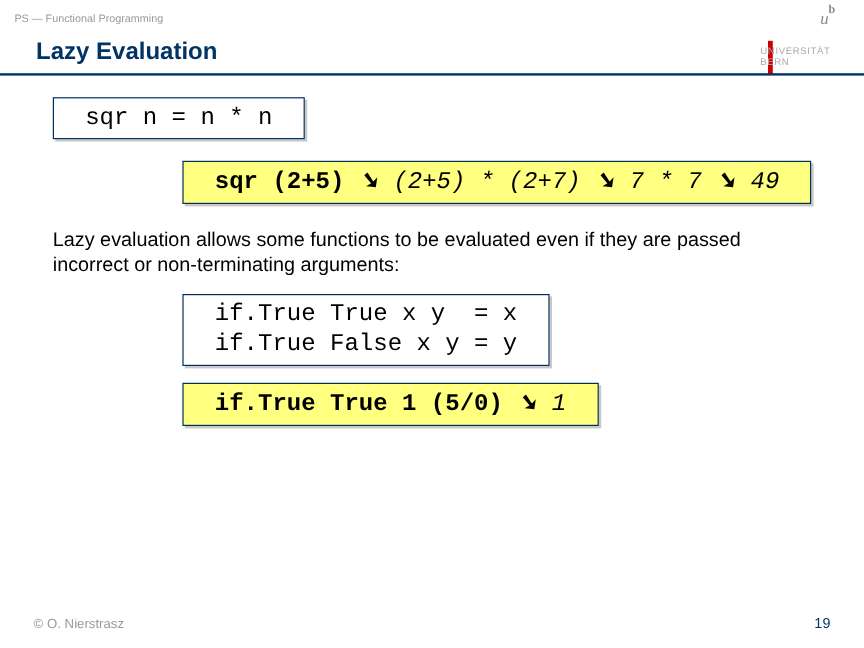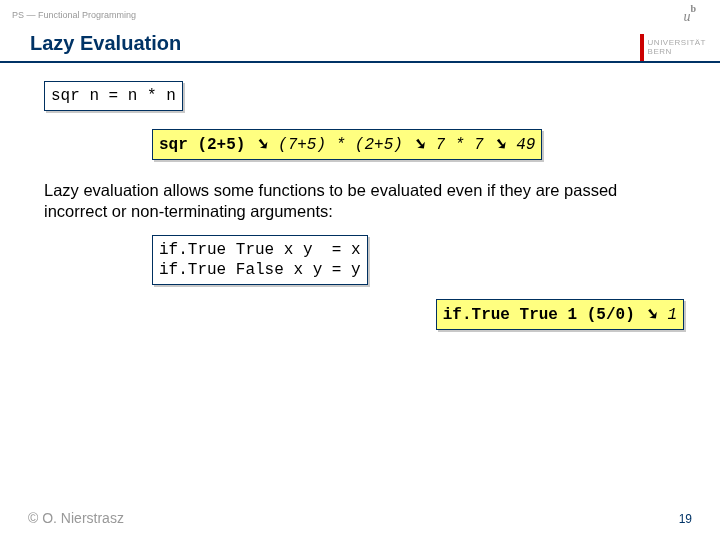--- a/index.html
+++ b/index.html
@@ -36,21 +36,21 @@
     width: 4px;
     height: 28px;
     background: #cc0000;
     position: absolute;
     top: 34px;
     right: 76px;
   }
   .logo-uni {
     position: absolute;
     top: 38px;
-    right: 14px;
+    right: 28px;
     font-size: 8px;
     color: #aaa;
     letter-spacing: 0.5px;
   }
   .title-band {
     margin-top: 10px;
     position: relative;
   }
   .title {
     font-size: 20px;
@@ -72,46 +72,46 @@
   .para1 { margin-bottom: 2px; }
   .inline-code-row {
     display: flex;
     align-items: flex-start;
   }
   .so { width: 108px; flex: 0 0 108px; }
   .codebox {
     display: inline-block;
     border: 1.5px solid #003060;
     background: #fff;
-    padding: 4px 6px;
+    padding: 4px 26px;
     font-family: "Courier New", monospace;
-    font-size: 16px;
+    font-size: 20px;
     box-shadow: 2px 2px 0 #c8c8c8;
     white-space: pre;
   }
   .codebox.yellow { background: #ffff80; }
   .row2 { margin: 18px 0 0 108px; }
   .para2 { margin-top: 20px; margin-bottom: 14px; }
   .row3 { margin-left: 108px; }
-  .row4 { margin: 14px 0 0 108px; text-align: right; }
+  .row4 { margin: 14px 0 0 108px; }
   .arrow {
     font-family: Arial, sans-serif;
     font-style: italic;
     font-weight: bold;
     color: #000;
     display: inline-block;
     transform: rotate(0deg);
   }
   .result { font-style: italic; }
   .bold { font-weight: bold; }
   .footer-left {
     position: absolute;
     bottom: 14px;
     left: 28px;
-    font-size: 14px;
+    font-size: 11px;
     color: #999;
   }
   .footer-right {
     position: absolute;
     bottom: 14px;
     right: 28px;
     font-size: 12px;
     color: #003366;
   }
 </style>
@@ -137,21 +137,21 @@
 </div>
 
 <div class="content">
 
 
   <div class="inline-code-row">
     <div class="codebox">sqr n = n * n</div>
   </div>
 
   <div class="row2">
-    <span class="codebox yellow"><span class="bold">sqr (2+5)</span> <span class="arrow">➘</span> <span class="result">(7+5) * (2+5)</span> <span class="arrow">➘</span> <span class="result">7 * 7</span> <span class="arrow">➘</span> <span class="result">49</span></span>
+    <span class="codebox yellow"><span class="bold">sqr (2+5)</span> <span class="arrow">➘</span> <span class="result">(2+5) * (2+7)</span> <span class="arrow">➘</span> <span class="result">7 * 7</span> <span class="arrow">➘</span> <span class="result">49</span></span>
   </div>
 
   <div class="para2">Lazy evaluation allows some functions to be evaluated even if they are passed incorrect or non-terminating arguments:</div>
 
   <div class="row3">
     <div class="codebox">if.True True x y  = x
 if.True False x y = y</div>
   </div>
 
   <div class="row4">

